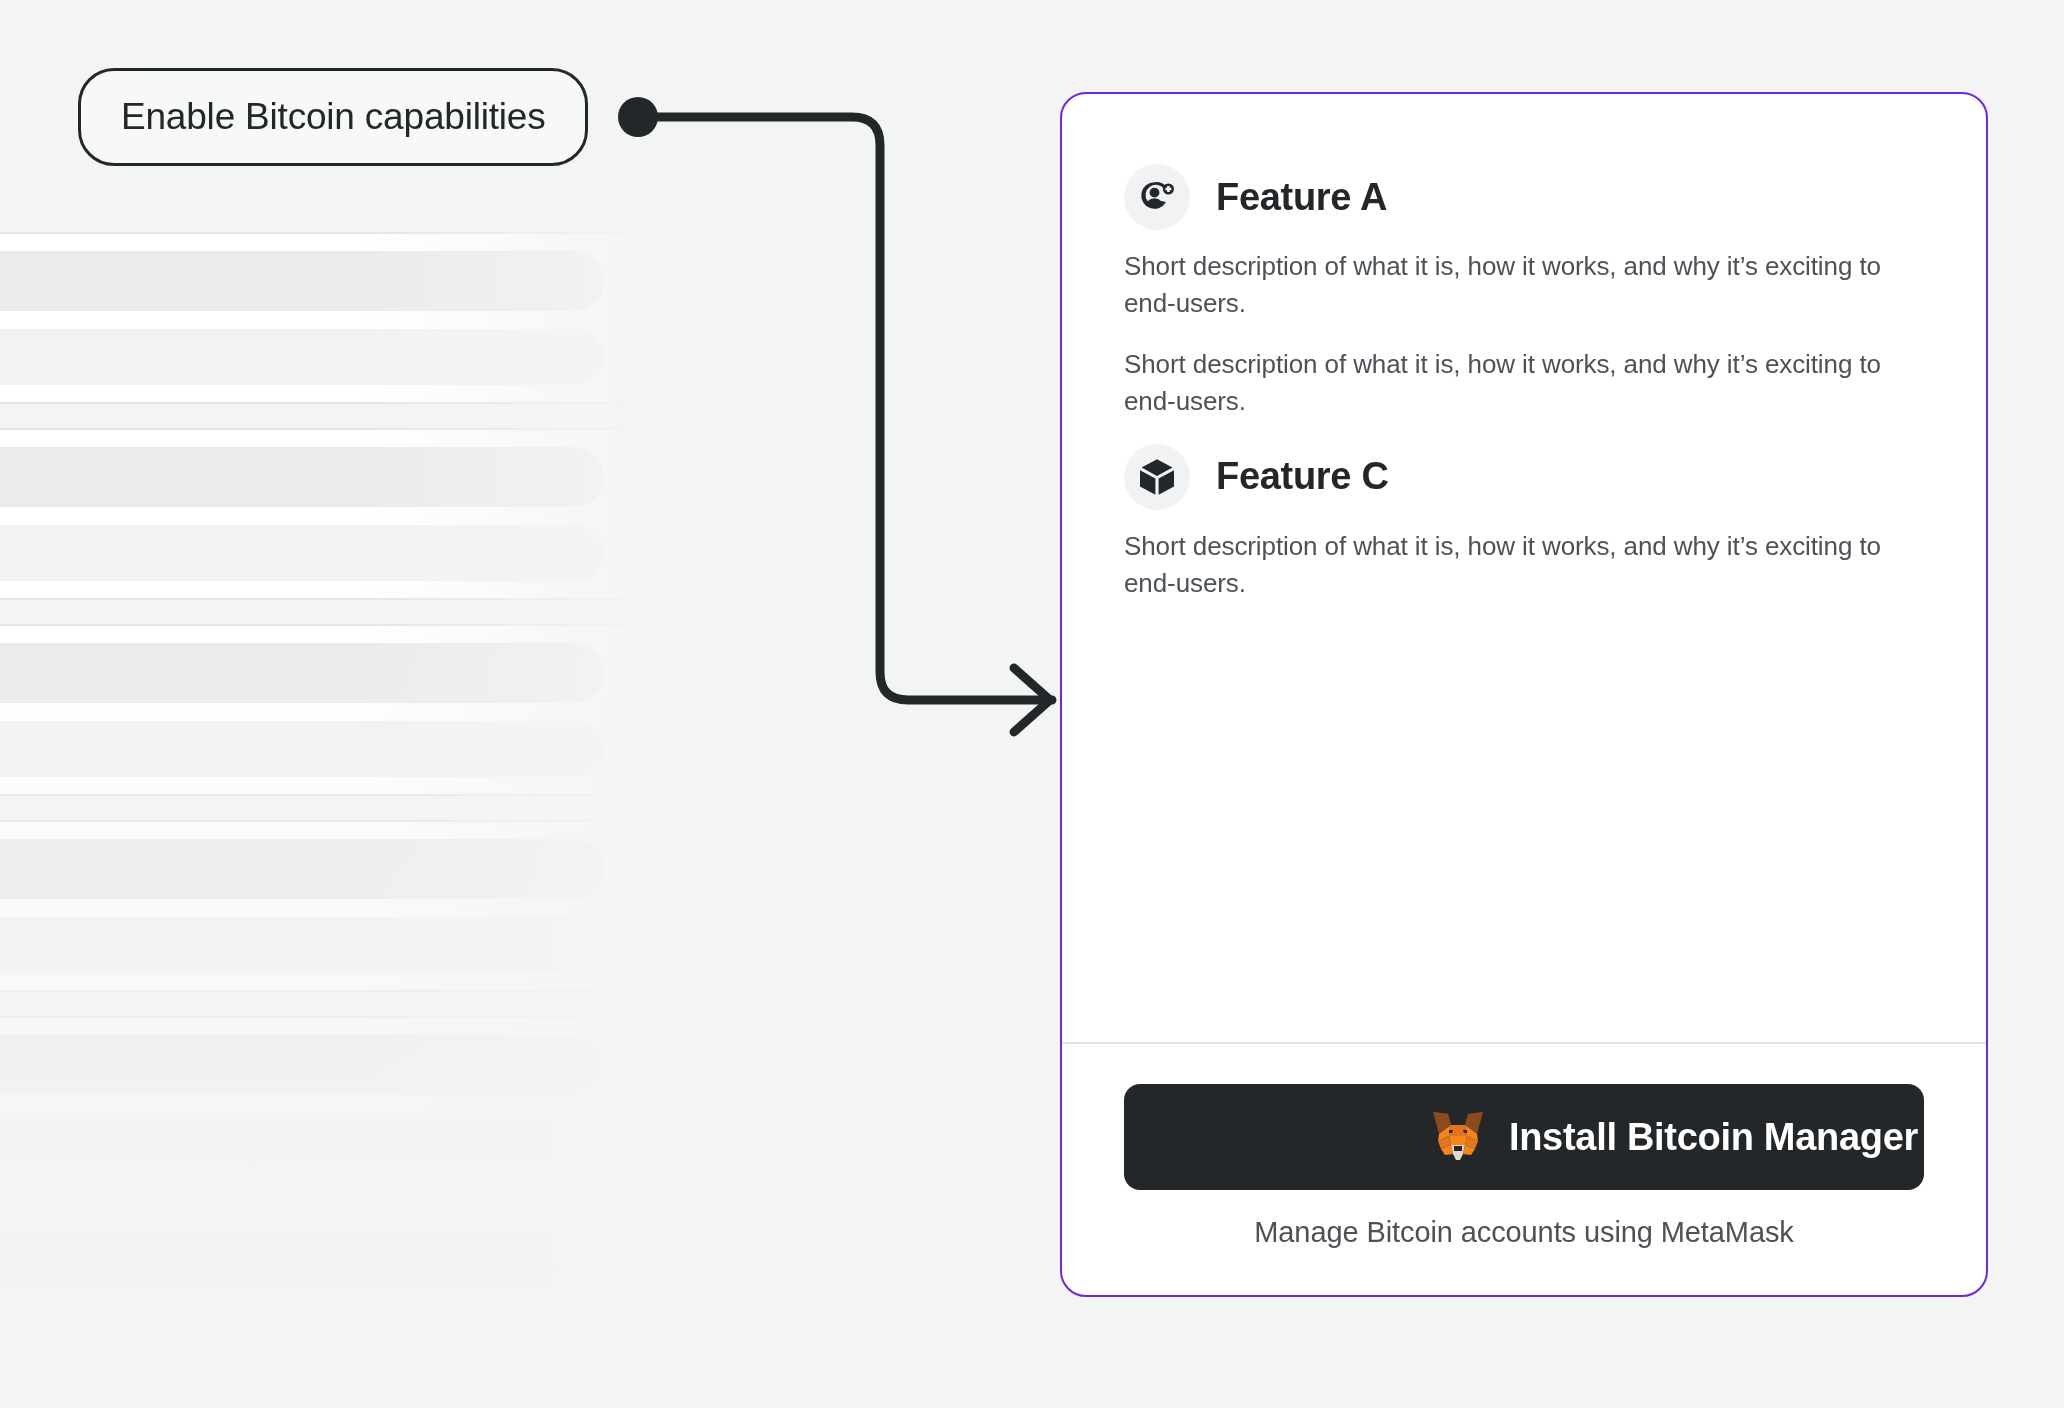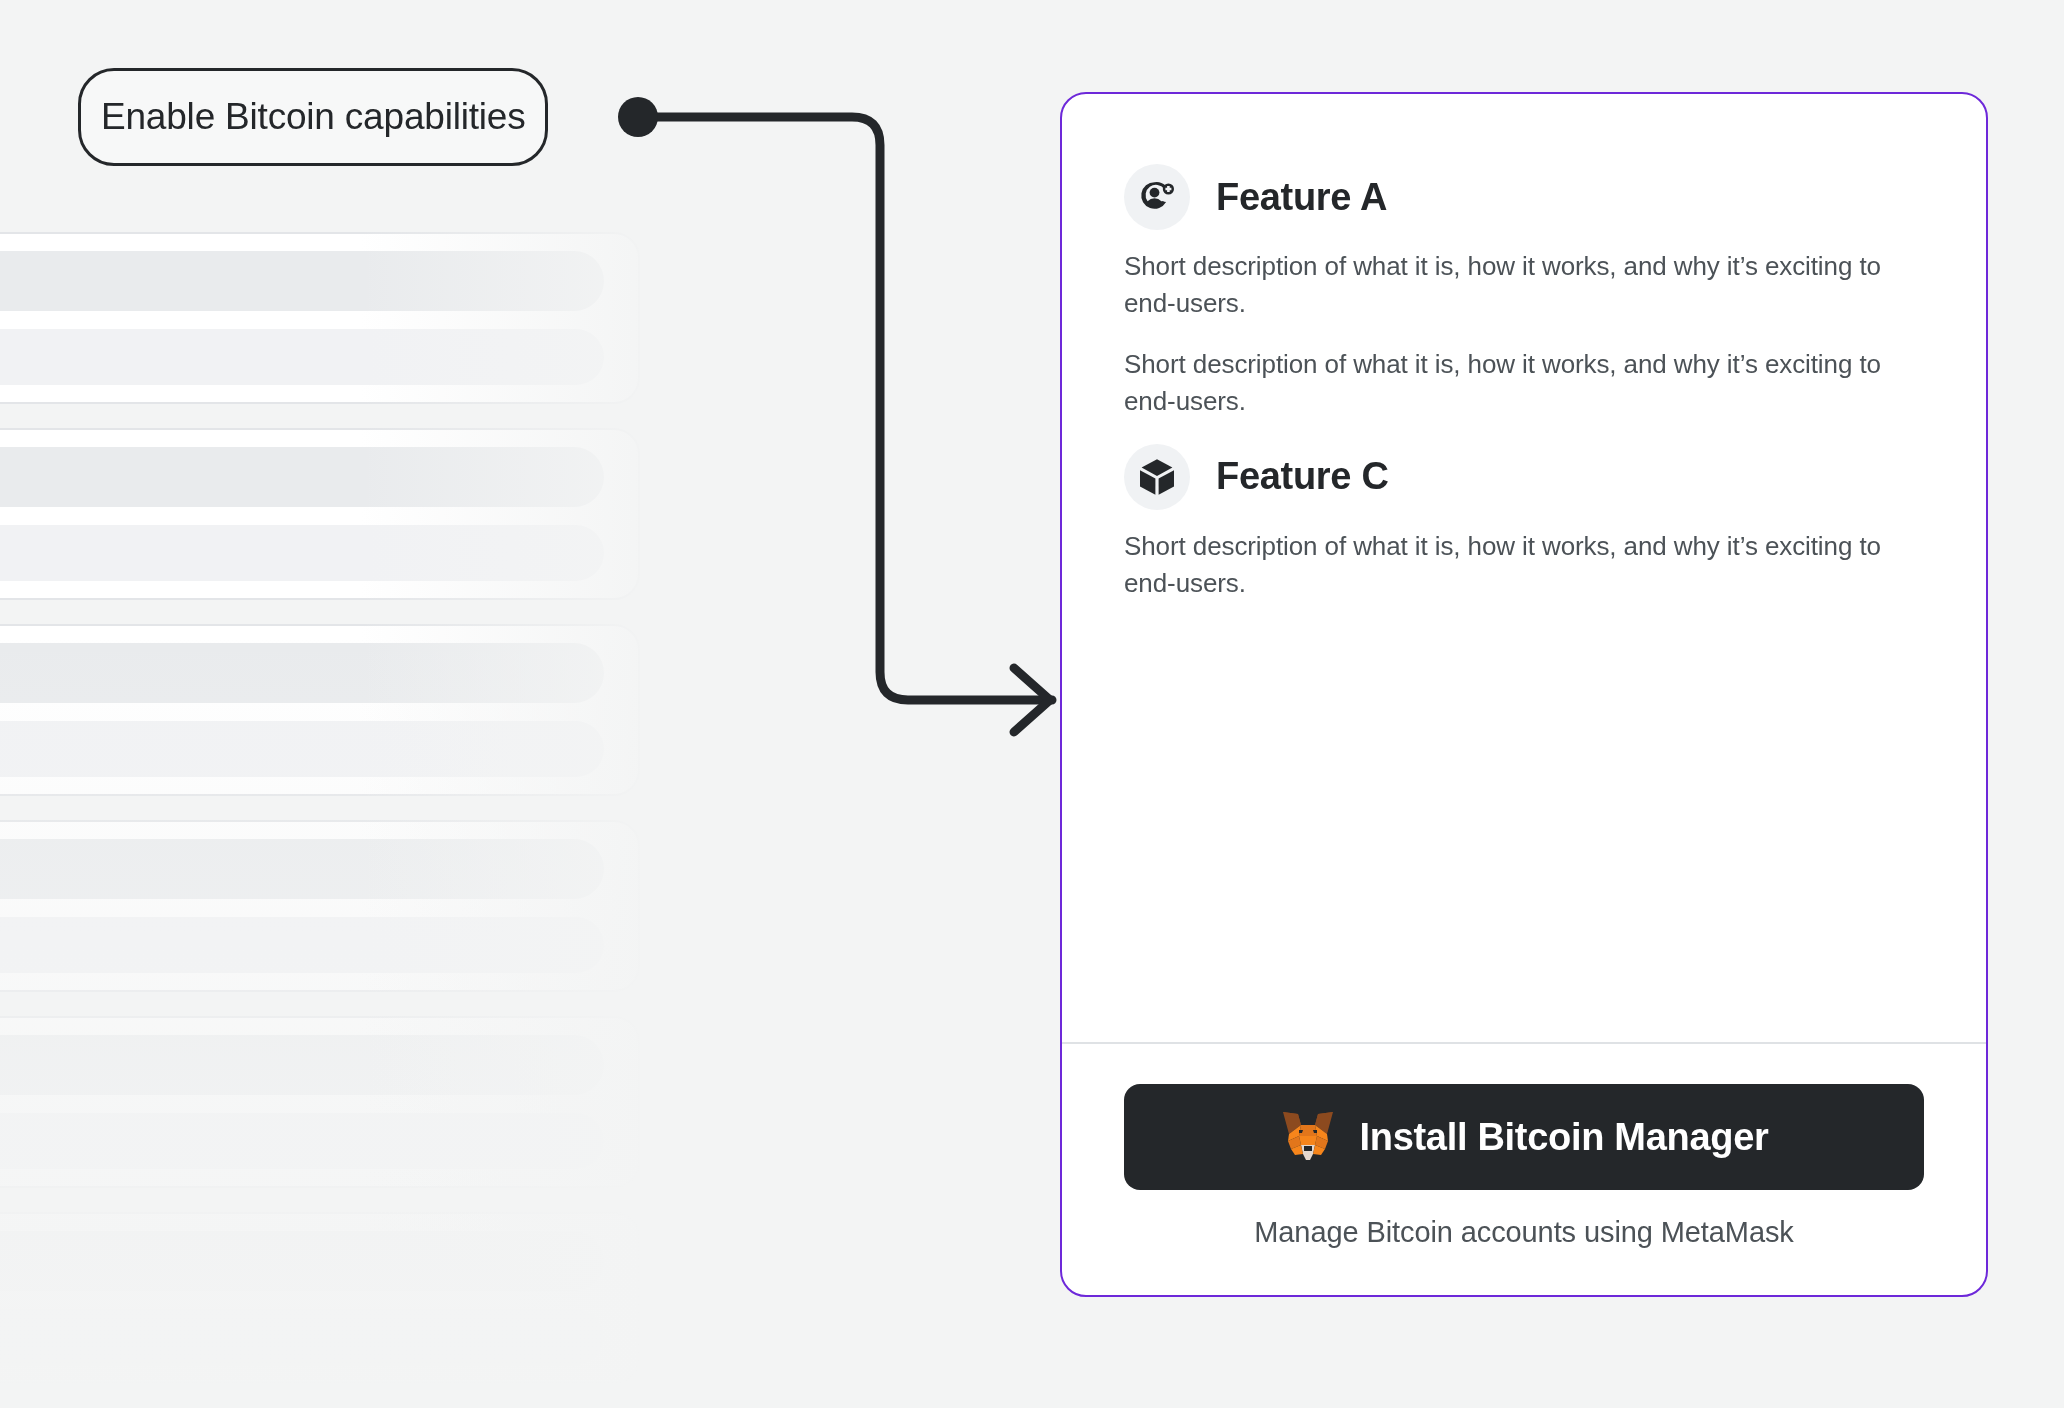--- a/index.html
+++ b/index.html
@@ -43,21 +43,21 @@
        rgba(243,244,244,0.55) 55%,
        rgba(243,244,244,1) 100%);
     pointer-events:none;
   }
 
   
   #annotation-pill{
     position:absolute;left:78px;top:68px;
     height:98px;box-sizing:border-box;
     display:flex;align-items:center;
-    padding:0 20px;
+    padding:0 40px;
     background:#f7f8f8;
     border:3px solid #24272a;
     border-radius:36px;
     z-index:6;
   }
   #annotation-pill-label{
     font-size:37px;font-weight:500;color:#24272a;letter-spacing:-0.2px;
     white-space:nowrap;
   }
 
@@ -93,21 +93,21 @@
     font-size:26px;line-height:1.42;color:#4c5257;
     letter-spacing:-0.1px;max-width:800px;
   }
 
   #card-divider{height:2px;background:#dfe2e5;margin-top:50px;}
 
   #card-footer{padding:40px 62px 46px 62px;}
   #install-button{
     width:100%;height:106px;box-sizing:border-box;
     background:#24272a;border:none;border-radius:16px;
-    display:flex;align-items:center;justify-content:center;gap:22px;
+    display:flex;align-items:center;justify-content:flex-end;gap:22px;
     cursor:pointer;
   }
   #install-button-label{
     font-size:38px;font-weight:700;color:#ffffff;letter-spacing:-0.3px;
   }
   #footer-caption{
     margin-top:26px;text-align:center;
     font-size:29px;color:#4c5257;letter-spacing:-0.1px;
   }
 </style>

